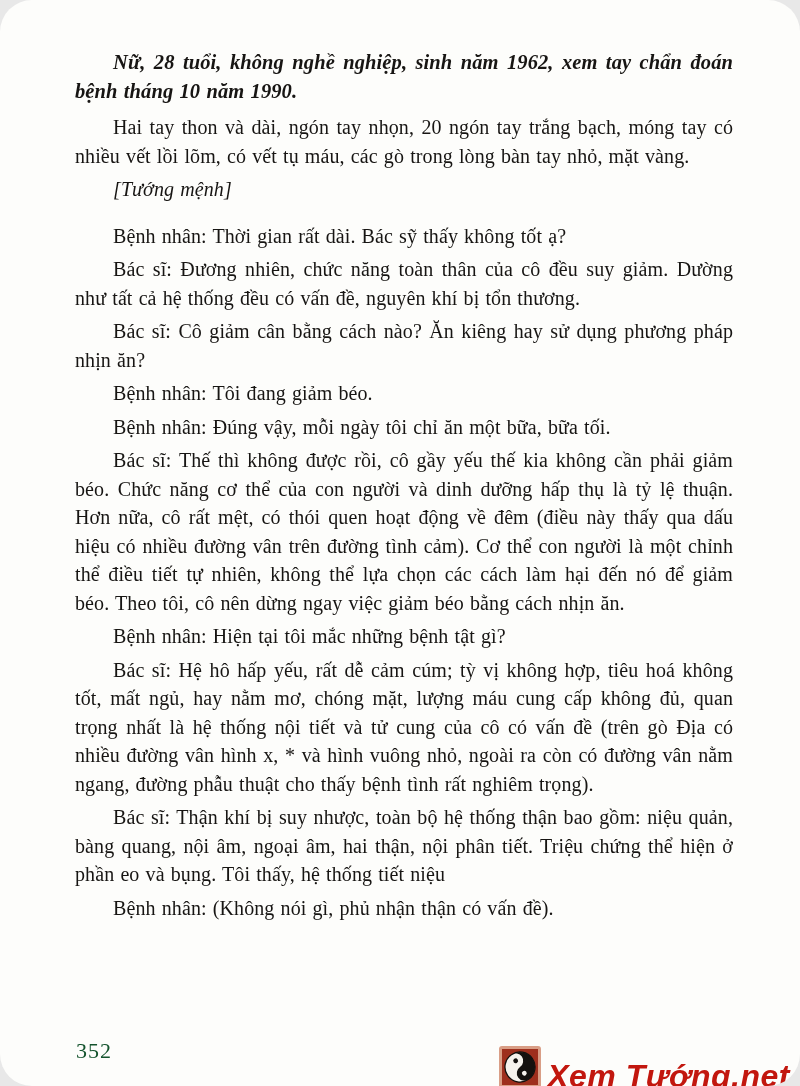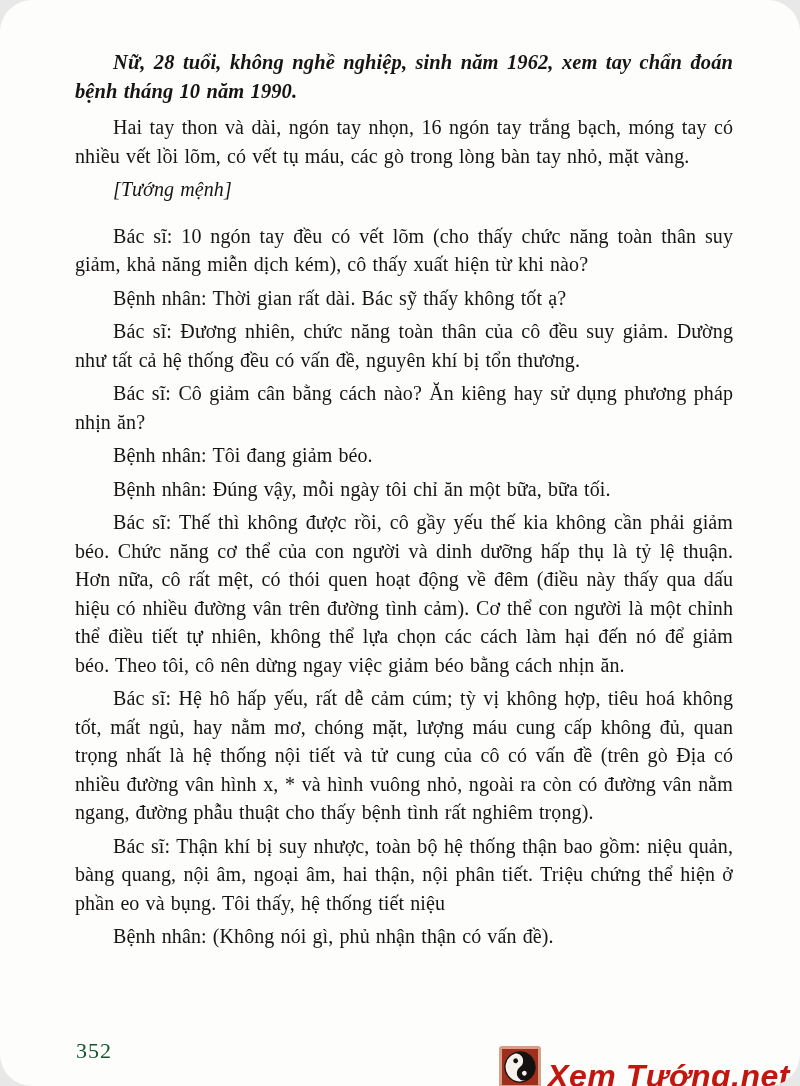--- a/index.html
+++ b/index.html
@@ -80,29 +80,29 @@
     margin-top: 20px;
   }
 </style>
 </head>
 <body>
 
 <div class="page">
 
   <div class="text-block" id="paragraphs">
       <p class="para heading">Nữ, 28 tuổi, không nghề nghiệp, sinh năm 1962, xem tay chẩn đoán bệnh tháng 10 năm 1990.</p>
-      <p class="para normal">Hai tay thon và dài, ngón tay nhọn, 16 ngón tay trắng bạch, móng tay có nhiều vết lồi lõm, có vết tụ máu, các gò trong lòng bàn tay nhỏ, mặt vàng.</p>
+      <p class="para normal">Hai tay thon và dài, ngón tay nhọn, 20 ngón tay trắng bạch, móng tay có nhiều vết lồi lõm, có vết tụ máu, các gò trong lòng bàn tay nhỏ, mặt vàng.</p>
       <p class="para label">[Tướng mệnh]</p>
-      <p class="para normal">Bác sĩ: 10 ngón tay đều có vết lõm (cho thấy chức năng toàn thân suy giảm, khả năng miễn dịch kém), cô thấy xuất hiện từ khi nào?</p>
       <p class="para normal">Bệnh nhân: Thời gian rất dài. Bác sỹ thấy không tốt ạ?</p>
       <p class="para normal">Bác sĩ: Đương nhiên, chức năng toàn thân của cô đều suy giảm. Dường như tất cả hệ thống đều có vấn đề, nguyên khí bị tổn thương.</p>
       <p class="para normal">Bác sĩ: Cô giảm cân bằng cách nào? Ăn kiêng hay sử dụng phương pháp nhịn ăn?</p>
       <p class="para normal">Bệnh nhân: Tôi đang giảm béo.</p>
       <p class="para normal">Bệnh nhân: Đúng vậy, mỗi ngày tôi chỉ ăn một bữa, bữa tối.</p>
       <p class="para normal">Bác sĩ: Thế thì không được rồi, cô gầy yếu thế kia không cần phải giảm béo. Chức năng cơ thể của con người và dinh dưỡng hấp thụ là tỷ lệ thuận. Hơn nữa, cô rất mệt, có thói quen hoạt động về đêm (điều này thấy qua dấu hiệu có nhiều đường vân trên đường tình cảm). Cơ thể con người là một chỉnh thể điều tiết tự nhiên, không thể lựa chọn các cách làm hại đến nó để giảm béo. Theo tôi, cô nên dừng ngay việc giảm béo bằng cách nhịn ăn.</p>
+      <p class="para normal">Bệnh nhân: Hiện tại tôi mắc những bệnh tật gì?</p>
       <p class="para normal">Bác sĩ: Hệ hô hấp yếu, rất dễ cảm cúm; tỳ vị không hợp, tiêu hoá không tốt, mất ngủ, hay nằm mơ, chóng mặt, lượng máu cung cấp không đủ, quan trọng nhất là hệ thống nội tiết và tử cung của cô có vấn đề (trên gò Địa có nhiều đường vân hình x, * và hình vuông nhỏ, ngoài ra còn có đường vân nằm ngang, đường phẫu thuật cho thấy bệnh tình rất nghiêm trọng).</p>
       <p class="para normal">Bác sĩ: Thận khí bị suy nhược, toàn bộ hệ thống thận bao gồm: niệu quản, bàng quang, nội âm, ngoại âm, hai thận, nội phân tiết. Triệu chứng thể hiện ở phần eo và bụng. Tôi thấy, hệ thống tiết niệu</p>
       <p class="para normal">Bệnh nhân: (Không nói gì, phủ nhận thận có vấn đề).</p>
     </div>
 
   <div class="footer-pageno">352</div>
 
   <div class="watermark">
     <span class="yinyang-box">
       <svg width="32" height="32" viewBox="0 0 100 100" aria-hidden="true">

